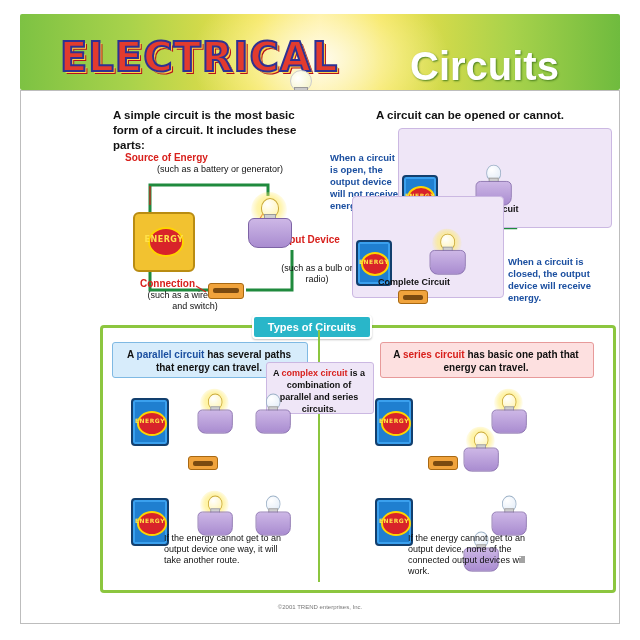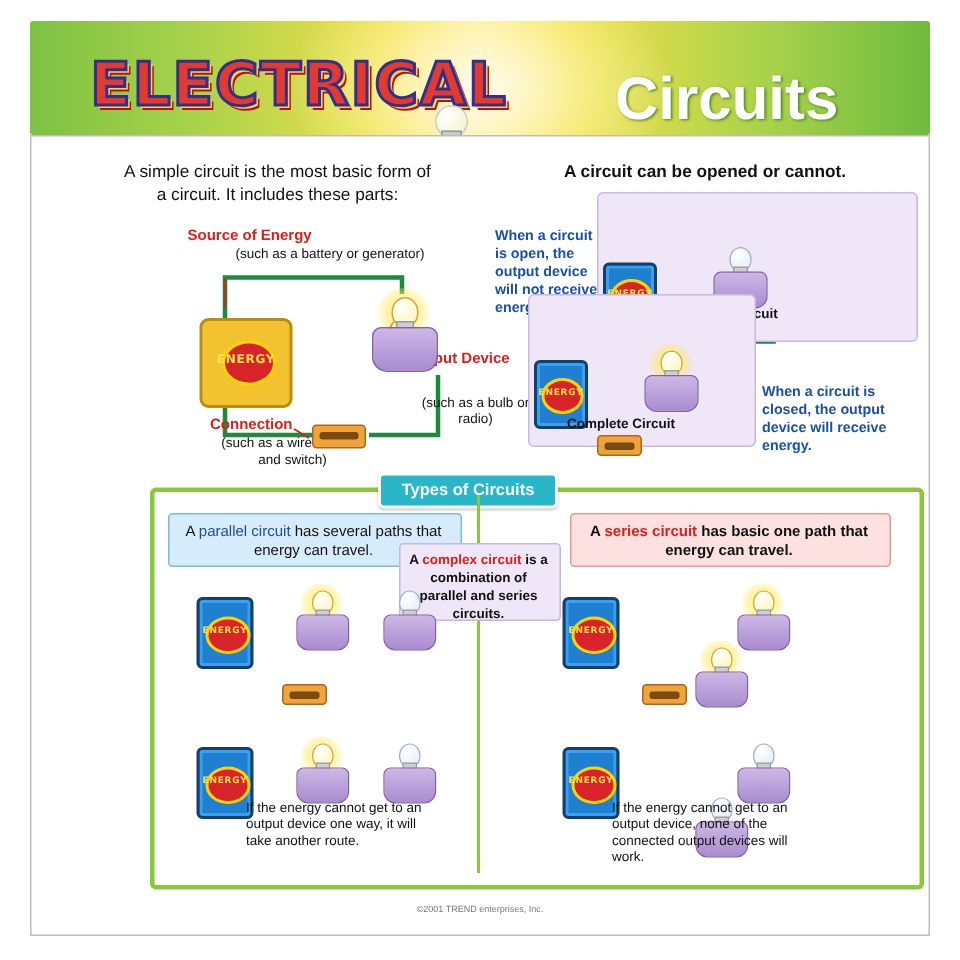--- a/index.html
+++ b/index.html
@@ -24,21 +24,21 @@
     background:radial-gradient(circle at 35% 35%,#ffffff,#f2f2c0);border:1px solid #ccc;}
   .bulb-head .base{position:absolute;left:7px;top:17px;width:12px;height:11px;background:#c9c9c9;border:1px solid #999;}
 
   
   .frame{position:absolute;left:20px;top:90px;width:600px;height:534px;border:1px solid #bdbdbd;box-sizing:border-box;background:#fff;}
 
   
   .t{position:absolute;font-size:9.5px;line-height:12px;color:#111;}
   .b{font-weight:bold;}
 
-  .lead{position:absolute;left:80px;top:108px;width:210px;text-align:center;font-size:11.5px;font-weight:normal;line-height:15px;color:#111;}
+  .lead{position:absolute;left:113px;top:108px;width:210px;font-size:11.5px;font-weight:bold;line-height:15px;color:#111;}
   .lead2{position:absolute;left:345px;top:108px;width:250px;text-align:center;font-size:11.5px;font-weight:bold;line-height:15px;color:#111;}
 
   .lbl-red{color:#d8201c;font-weight:bold;font-size:10px;}
   .lbl-sub{color:#111;font-size:9px;line-height:11px;text-align:center;}
   .lbl-blue{color:#1b4fa0;font-weight:bold;font-size:9.5px;line-height:12px;}
 
   
   .battery{position:absolute;width:34px;height:52px;border-radius:4px;background:#1f7fd0;border:2px solid #123f6e;box-shadow:inset 0 0 0 2px #3aa0ee;}
   .battery .oval{position:absolute;left:3px;top:13px;width:26px;height:26px;border-radius:50%;background:#d8232a;border:2px solid #ffd400;}
   .battery .word{position:absolute;left:0;top:20px;width:34px;text-align:center;font-size:7px;font-weight:bold;color:#ffe24a;letter-spacing:.5px;font-family:"DejaVu Sans",sans-serif;}
@@ -188,21 +188,21 @@
     </div>
   <div class="t b" style="left:378px;top:276px;width:110px;font-size:9px;">Complete Circuit</div>
 
   <div class="t lbl-blue" style="left:508px;top:256px;width:96px;">When a circuit is closed, the output device will receive energy.</div>
 
   <div class="types-box"></div>
   <div class="types-tab">Types of Circuits</div>
   <div class="divider" style="left:318px;top:330px;width:2px;height:252px;"></div>
 
   <div class="cal-blue" style="left:112px;top:342px;width:194px;height:34px;"></div>
-  <div class="t" style="left:118px;top:348px;width:182px;text-align:center;font-size:10px;line-height:13px;font-weight:normal;">
+  <div class="t" style="left:118px;top:348px;width:182px;text-align:center;font-size:10px;line-height:13px;font-weight:bold;">
     <span>A </span><span style="color:#1b4fa0;">parallel circuit</span><span> has several paths that energy can travel.</span>
   </div>
 
   <div class="cal-lav" style="left:266px;top:362px;width:106px;height:50px;"></div>
   <div class="t" style="left:270px;top:367px;width:98px;text-align:center;font-size:9px;line-height:12px;font-weight:bold;">
     <span>A </span><span style="color:#d8201c;">complex circuit</span><span> is a combination of parallel and series circuits.</span>
   </div>
 
   <div class="cal-red" style="left:380px;top:342px;width:212px;height:34px;"></div>
   <div class="t" style="left:386px;top:348px;width:200px;text-align:center;font-size:10px;line-height:13px;font-weight:bold;">

